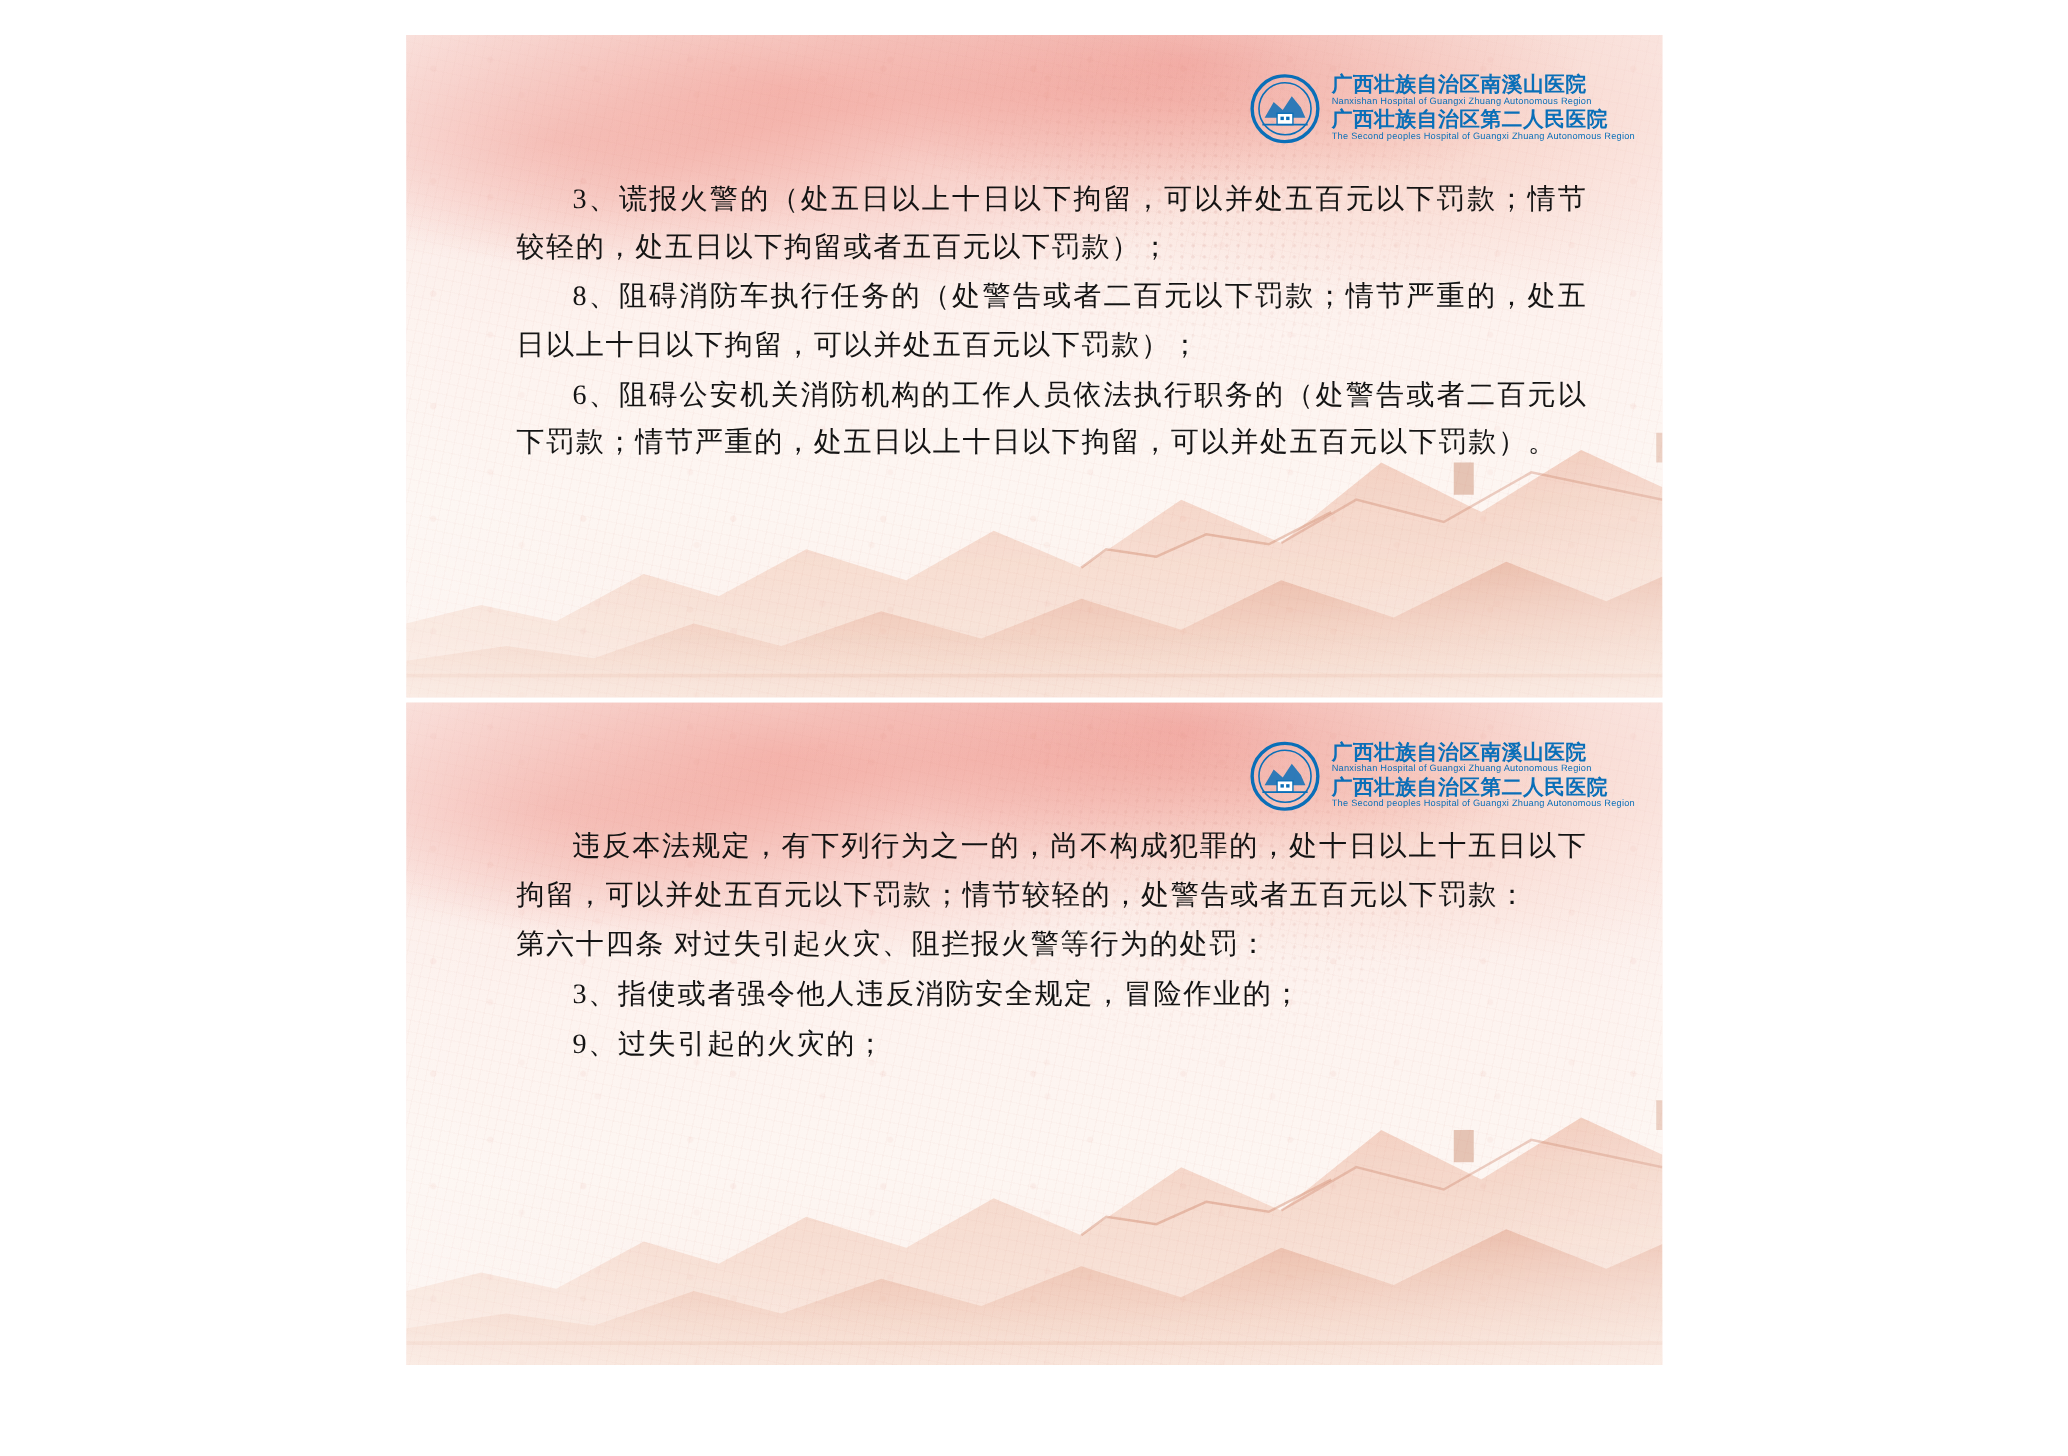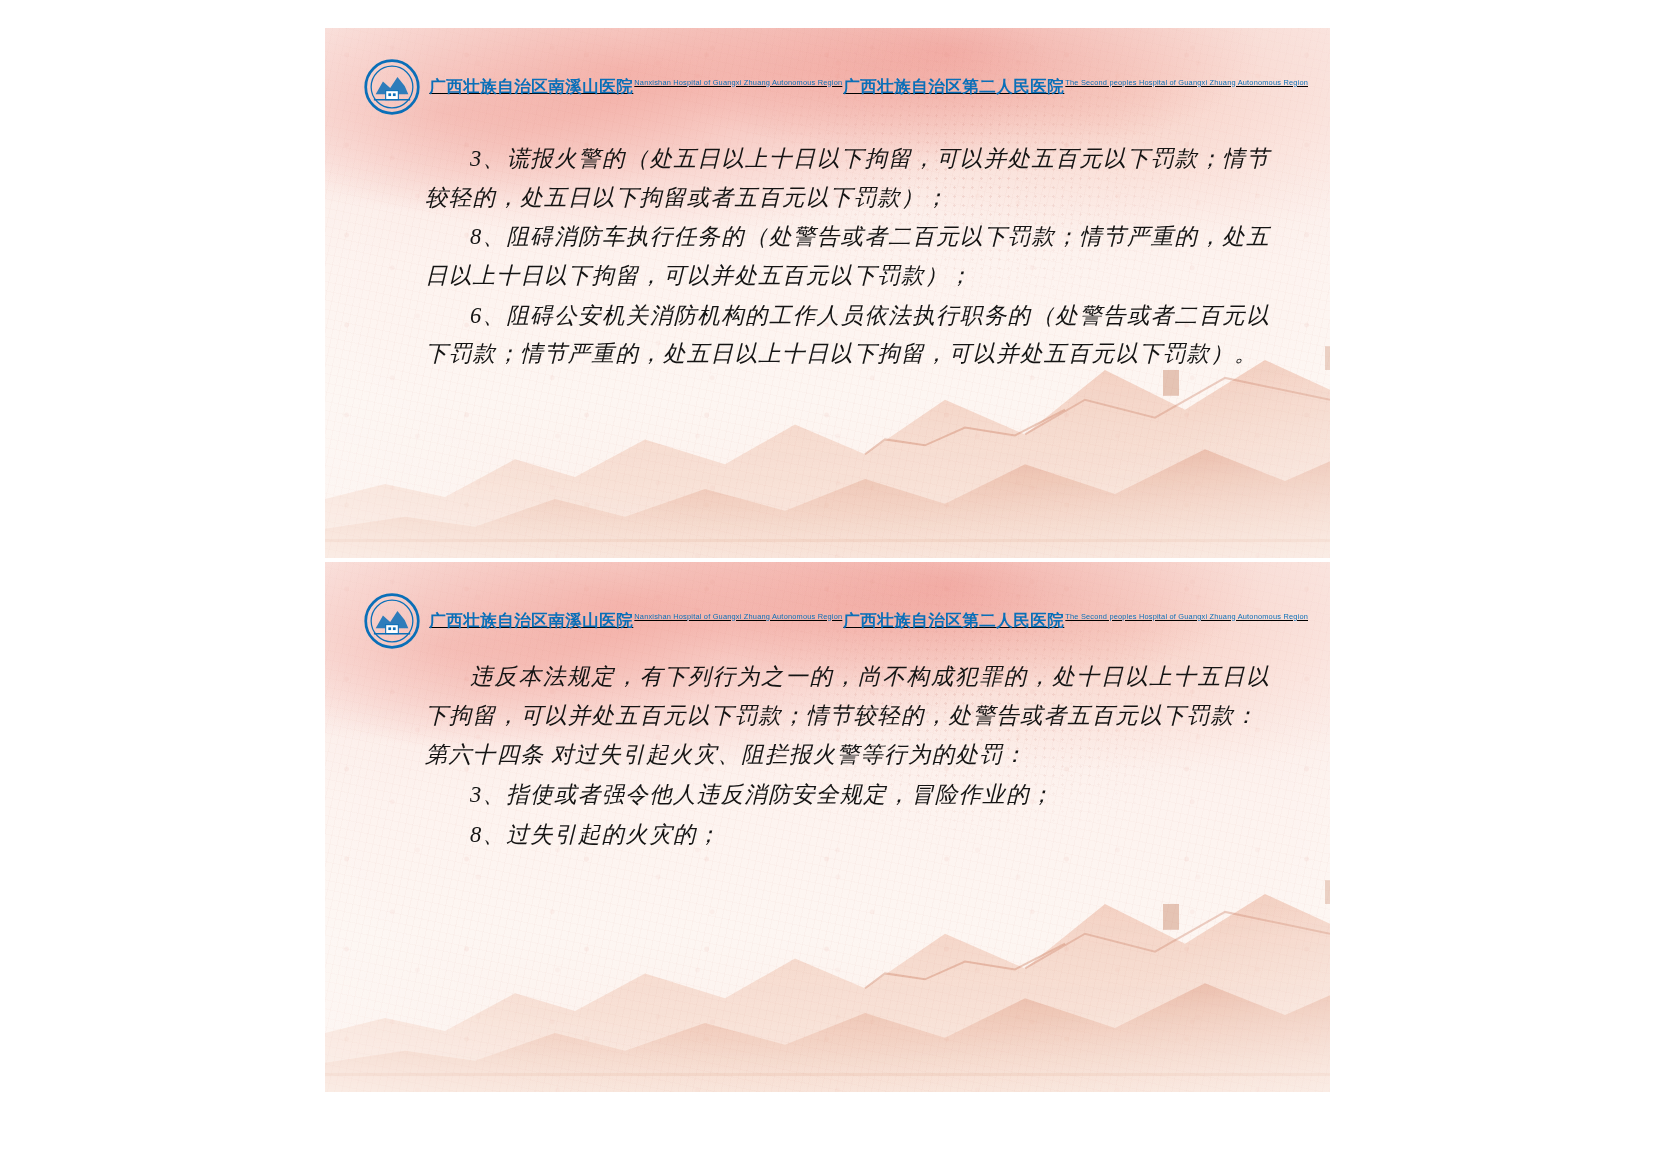--- a/index.html
+++ b/index.html
@@ -90,24 +90,23 @@
     align-items: center;
     gap: 8px;
     z-index: 5;
   }
   .logo-mark {
     width: 58px; height: 58px;
     flex: none;
   }
   .logo-text {
     display: flex;
-    flex-direction: row;
+    flex-direction: column;
     gap: 1px;
     line-height: 1;
-    text-decoration: underline;
   }
   .logo-cn {
     font-family: "Liberation Serif", "DejaVu Serif", serif;
     font-size: 16.5px;
     font-weight: 700;
     color: #0a6fb8;
     letter-spacing: 0.5px;
     white-space: nowrap;
   }
   .logo-en {
@@ -128,23 +127,22 @@
     font-family: "Liberation Serif", "DejaVu Serif", serif;
     color: #141414;
     font-size: 22.5px;
     line-height: 1.72;
     letter-spacing: 1.3px;
     text-align: justify;
   }
   #slide-1 .doc-body { top: 112px; }
   #slide-2 .doc-body { top: 96px; }
   .para {
-    margin: 0 0 1px 12px;
+    margin: 0 0 1px 0;
     text-indent: 2em;
-    font-style: italic;
   }
   .para.heading { text-indent: 0; }
 </style>
 </head>
 <body>
 
 <div class="page-stack">
 
   <div class="slide" id="slide-1">
     <div class="bg-base"></div>
@@ -243,17 +241,17 @@
         <div class="logo-en">Nanxishan  Hospital  of  Guangxi Zhuang Autonomous Region</div>
         <div class="logo-cn">广西壮族自治区第二人民医院</div>
         <div class="logo-en">The Second peoples  Hospital of Guangxi Zhuang Autonomous Region</div>
       </div>
     </div>
 
     <div class="doc-body">
       <p class="para">违反本法规定，有下列行为之一的，尚不构成犯罪的，处十日以上十五日以下拘留，可以并处五百元以下罚款；情节较轻的，处警告或者五百元以下罚款：</p>
       <p class="para heading">第六十四条  对过失引起火灾、阻拦报火警等行为的处罚：</p>
       <p class="para">3、指使或者强令他人违反消防安全规定，冒险作业的；</p>
-      <p class="para">8、过失引起的火灾的；</p>
+      <p class="para">9、过失引起的火灾的；</p>
     </div>
   </div>
 
 </div>
 
 </body></html>

